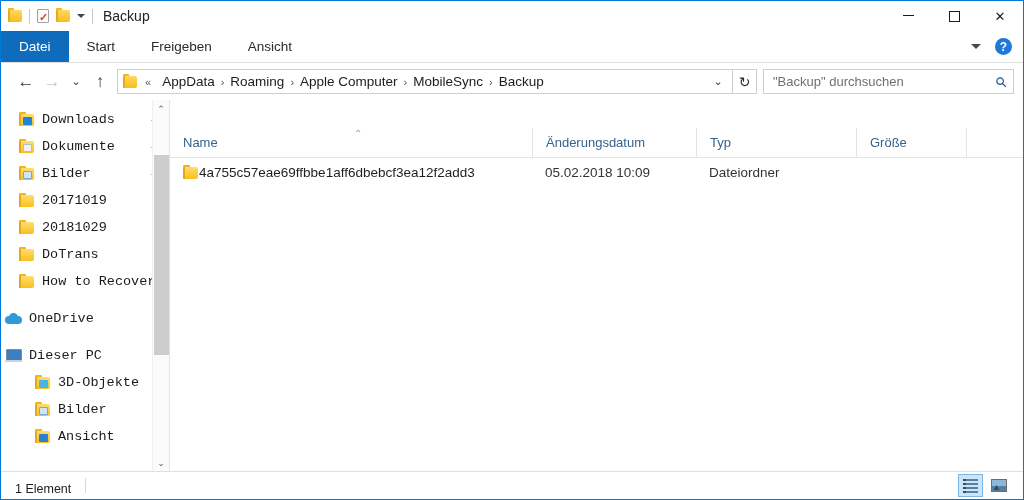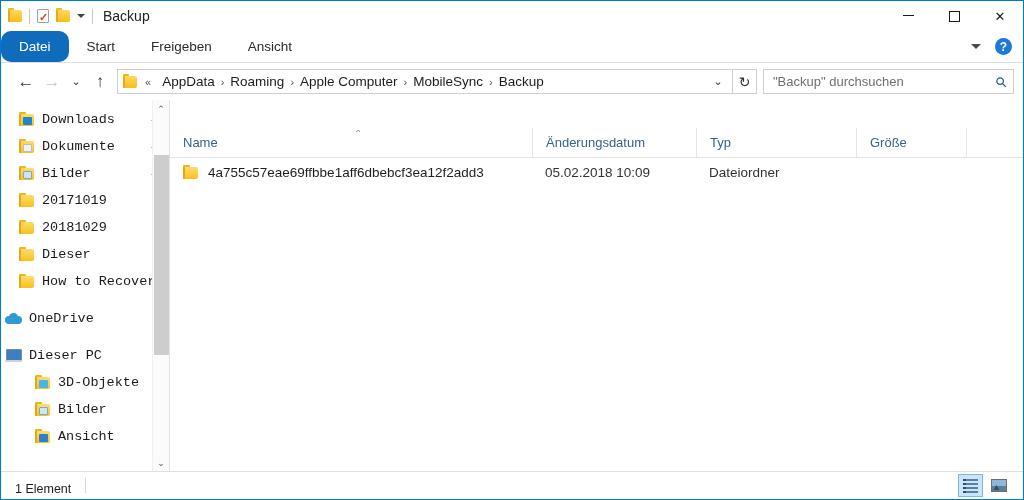--- a/index.html
+++ b/index.html
@@ -67,21 +67,21 @@
 
   
   .ribbon {
     height: 32px; flex: 0 0 32px;
     display: flex; align-items: stretch;
     background: #ffffff;
     border-bottom: 1px solid #dfdfdf;
   }
   .tab {
     display: flex; align-items: center; justify-content: center;
-    padding: 0 18px; font-size: 13.5px; color: #2b2b2b; border-radius: 10px;
+    padding: 0 18px; font-size: 13.5px; color: #2b2b2b;
   }
   .tab.file { background: #0f6cbd; color: #ffffff; min-width: 66px; }
   .ribbon-right { margin-left: auto; display: flex; align-items: center; gap: 14px; padding-right: 11px; }
   .chev-down {
     width: 0; height: 0; border-top: 5px solid #4a4a4a;
     border-left: 5px solid transparent; border-right: 5px solid transparent;
   }
   .help-btn {
     width: 17px; height: 17px; border-radius: 50%;
     background: #1e78d7; color: #fff; font-size: 12px; font-weight: bold;
@@ -234,21 +234,21 @@
     border-left: 1px solid #e5e5e5; position: relative;
   }
   .col:first-child { border-left: none; }
   .sortcaret {
     position: absolute; left: 184px; top: 1px;
     font-size: 10px; color: #9b9b9b; line-height: 10px;
   }
   .rows { flex: 1 1 auto; }
   .row { height: 28px; display: flex; align-items: center; }
   .cell { font-size: 13.5px; color: #1e1e1e; padding-left: 13px; display: flex; align-items: center; }
-  .cell.name { gap: 9px; padding-left: 13px; }
+  .cell.name { padding-left: 13px; }
   .cell.meta { color: #333; }
 
   
   .statusbar {
     height: 28px; flex: 0 0 28px;
     display: flex; align-items: center;
     border-top: 1px solid #e0e0e0; background: #ffffff;
     padding-left: 14px;
   }
   .status-text { font-size: 12.5px; color: #1e1e1e; margin-top: 7px; }
@@ -390,21 +390,21 @@
             <span class="base"></span>
             <span class="spine"></span>
           </span>
         <span class="lbl">20181029</span>
       </div>
       <div class="navitem">
         <span class="sf">
             <span class="base"></span>
             <span class="spine"></span>
           </span>
-        <span class="lbl">Dieser</span>
+        <span class="lbl">DoTrans</span>
       </div>
       <div class="navitem">
         <span class="sf">
             <span class="base"></span>
             <span class="spine"></span>
           </span>
         <span class="lbl">How to Recover </span>
       </div>
 
       <div class="nav-gap"></div>

